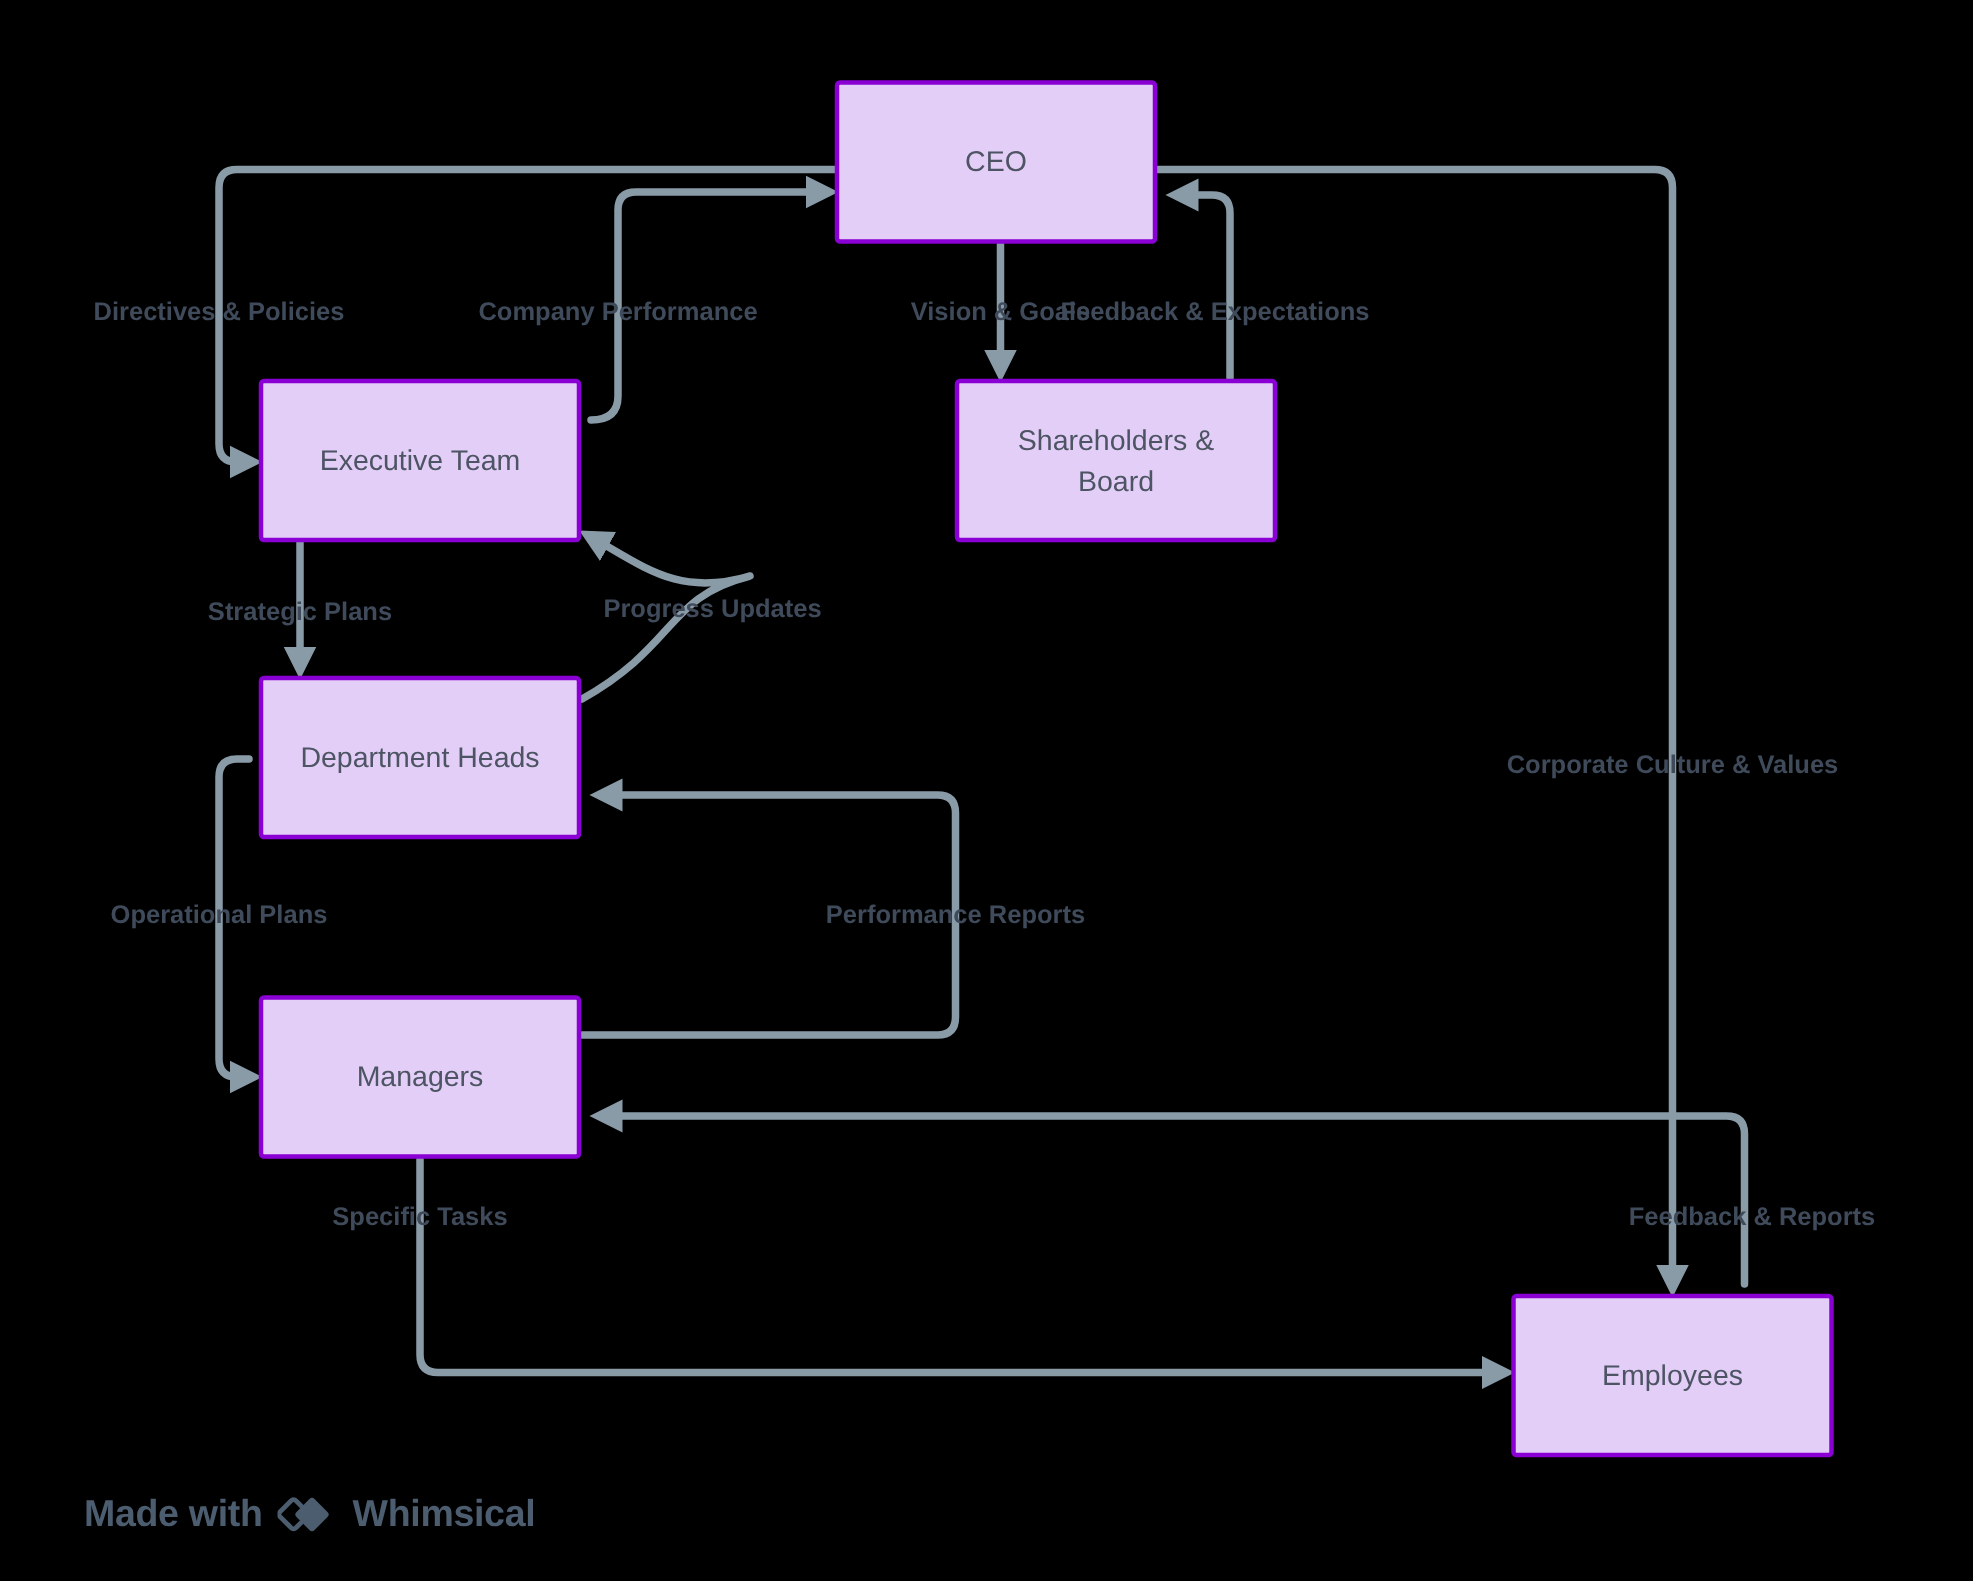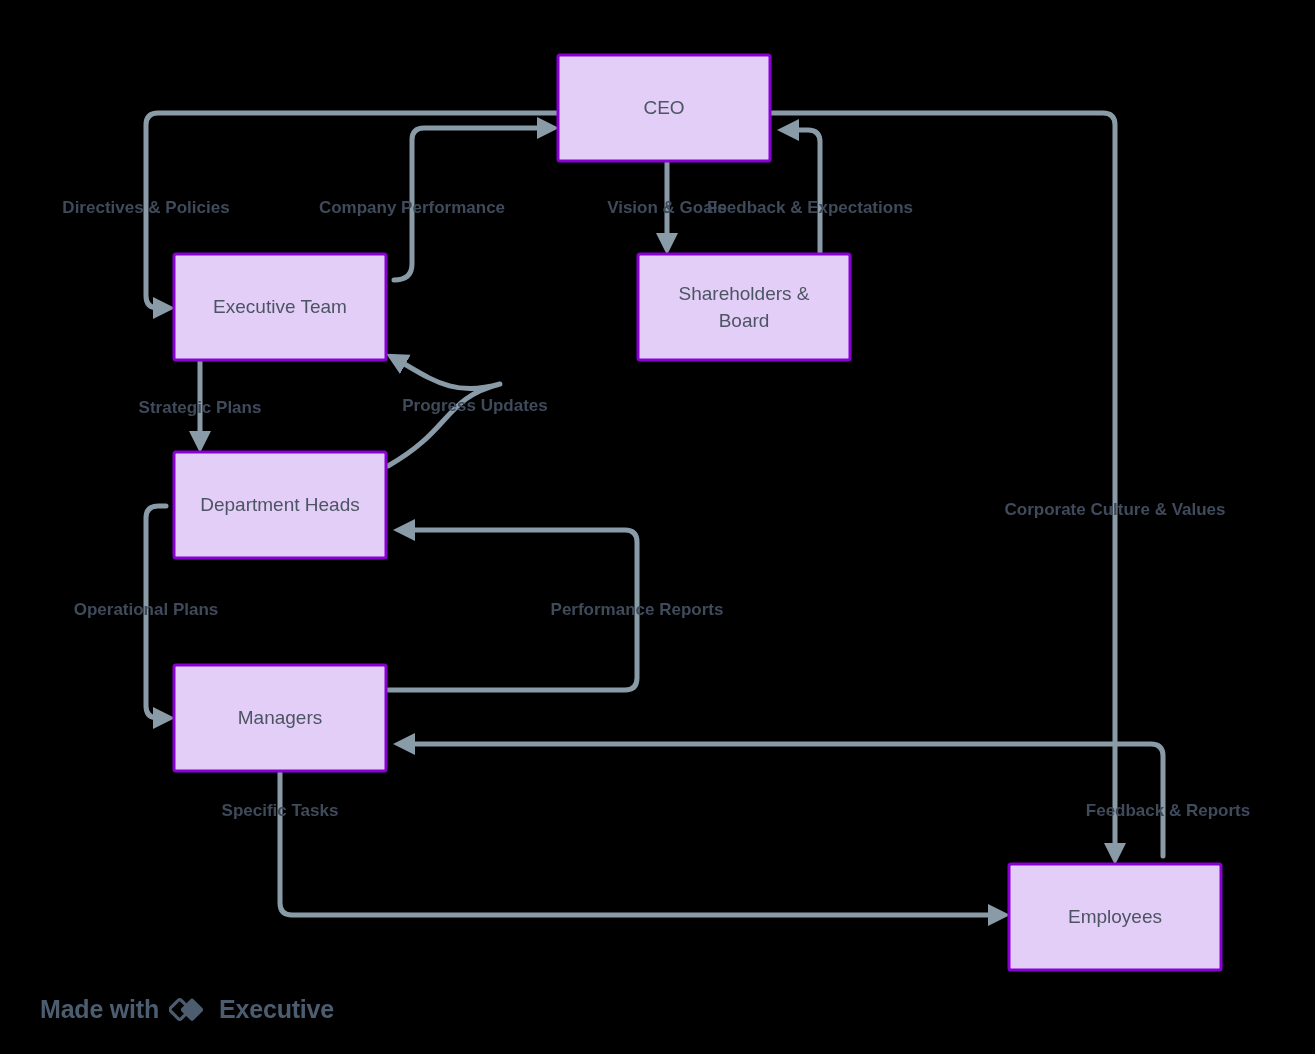--- a/index.html
+++ b/index.html
@@ -42,21 +42,21 @@
   .edge-label {
     fill: #3F4A5A;
     font-family: "Liberation Sans", sans-serif;
     font-size: 17px;
     font-weight: bold;
     text-anchor: middle;
     dominant-baseline: middle;
   }
   .brand {
     position: absolute;
-    left: 40px;
+    left: 56px;
     top: 992px;
     display: flex;
     align-items: center;
     gap: 10px;
   }
   .brand-text {
     color: #4D5D70;
     font-family: "Liberation Sans", sans-serif;
     font-size: 25px;
     font-weight: bold;
@@ -149,14 +149,14 @@
     <text class="edge-label" x="1115" y="511">Corporate Culture &amp; Values</text>
   </g>
 </svg>
 
 <div class="brand">
   <span class="brand-text">Made with</span>
   <svg class="brand-logo" width="40" height="34" viewBox="0 0 40 34">
     <rect x="3.2" y="10" width="15" height="15" rx="2.2" transform="rotate(-45 10.7 17.5)" fill="none" stroke="#4D5D70" stroke-width="3.2"></rect>
     <rect x="14.5" y="9.2" width="17" height="17" rx="2.4" transform="rotate(-45 23 17.7)" fill="#4D5D70"></rect>
   </svg>
-  <span class="brand-text">Executive</span>
+  <span class="brand-text">Whimsical</span>
 </div>
 
 </body></html>

